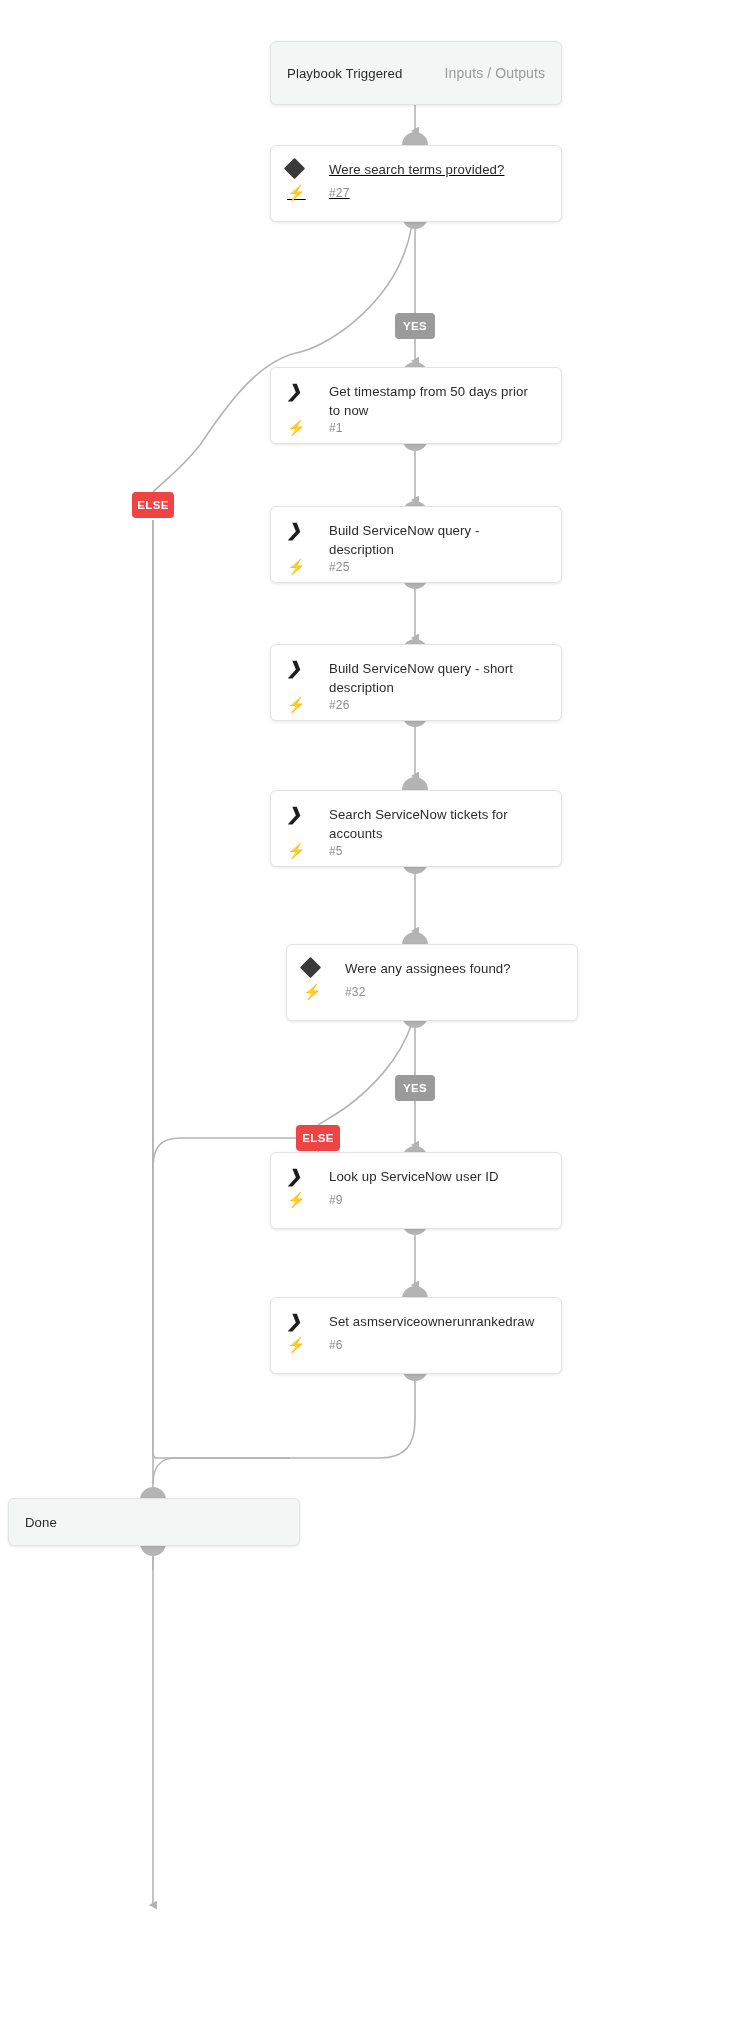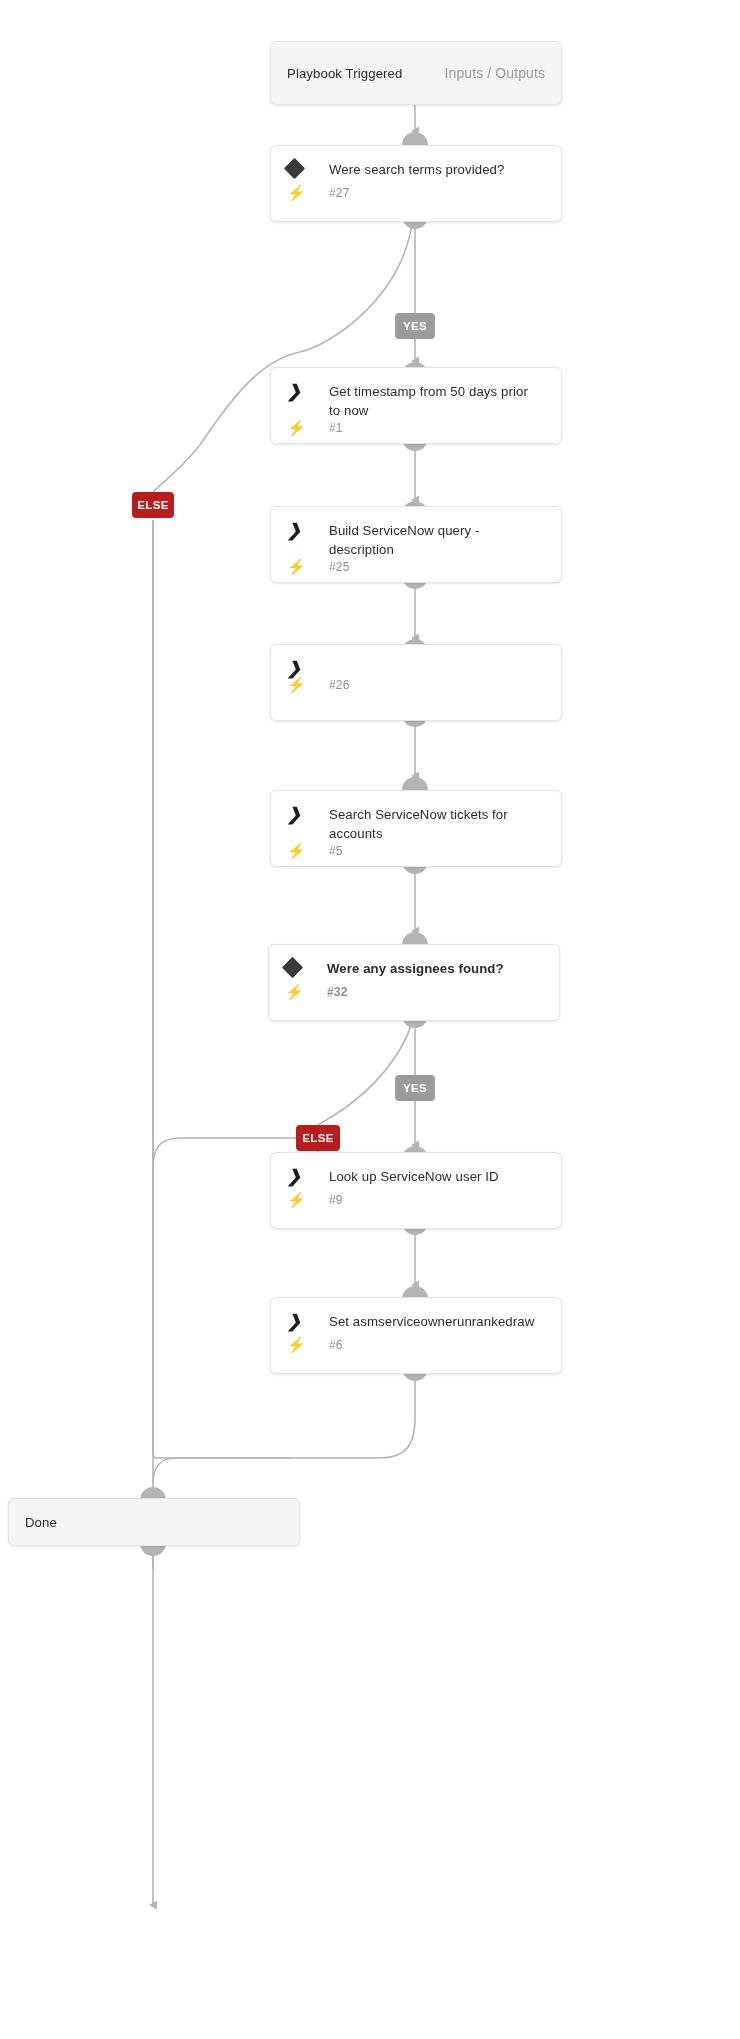--- a/index.html
+++ b/index.html
@@ -120,21 +120,21 @@
     align-items: center;
     justify-content: center;
     height: 26px;
     border-radius: 4px;
     font-size: 11.5px;
     font-weight: 700;
     letter-spacing: 0.4px;
     color: #ffffff;
   }
   .badge.yes  { background: #9b9b9b; }
-  .badge.else { background: #b91c1c; }
+  .badge.else { background: #ef4444; }
 </style>
 </head>
 <body>
 
 <div id="canvas">
 
   <svg id="edges" viewBox="0 0 740 2039" xmlns="http://www.w3.org/2000/svg">
     <defs>
       <marker id="arrow" markerWidth="9" markerHeight="9" refX="4.5" refY="4" orient="auto" markerUnits="userSpaceOnUse">
         <path d="M0,0 L9,0 L4.5,8 z" fill="#b4b4b4"></path>
@@ -193,21 +193,21 @@
   <div class="port top" style="left:140px; top:1487px;"></div>
   <div class="port bottom" style="left:140px; top:1543px;"></div>
 
   <div class="node terminal" style="left:270px; top:5px; width:292px; height:64px;margin-top:36px;">
     <div class="node-row-title">
       <span class="terminal-title">Playbook Triggered</span>
       <span class="terminal-meta">Inputs / Outputs</span>
     </div>
   </div>
 
-  <div class="node" style="left:270px; top:145px; width:292px; height:77px;">
+  <div class="node" style="left:270px; top:145px; width:292px; height:77px;text-decoration:underline;">
     <div class="node-row-title">
       <span class="type-icon">
           <i class="diamond"></i>
         </span>
       <span class="node-title">Were search terms provided?</span>
     </div>
     <div class="node-row-meta">
       <span class="bolt">⚡</span>
       <span class="node-id">#27</span>
     </div>
@@ -237,41 +237,42 @@
       <span class="bolt">⚡</span>
       <span class="node-id">#25</span>
     </div>
   </div>
 
   <div class="node" style="left:270px; top:644px; width:292px; height:77px;">
     <div class="node-row-title">
       <span class="type-icon">
           <i class="chevron">❯</i>
         </span>
+      <span class="node-title">Build ServiceNow query - short description</span>
     </div>
     <div class="node-row-meta" style="padding-top:0;">
       <span class="bolt">⚡</span>
       <span class="node-id">#26</span>
     </div>
   </div>
 
   <div class="node" style="left:270px; top:790px; width:292px; height:77px;">
     <div class="node-row-title">
       <span class="type-icon">
           <i class="chevron">❯</i>
         </span>
       <span class="node-title">Search ServiceNow tickets for accounts</span>
     </div>
     <div class="node-row-meta" style="padding-top:0;">
       <span class="bolt">⚡</span>
       <span class="node-id">#5</span>
     </div>
   </div>
 
-  <div class="node" style="left:268px; top:944px; width:292px; height:77px;font-weight:bold;">
+  <div class="node" style="left:286px; top:944px; width:292px; height:77px;">
     <div class="node-row-title">
       <span class="type-icon">
           <i class="diamond"></i>
         </span>
       <span class="node-title">Were any assignees found?</span>
     </div>
     <div class="node-row-meta">
       <span class="bolt">⚡</span>
       <span class="node-id">#32</span>
     </div>

